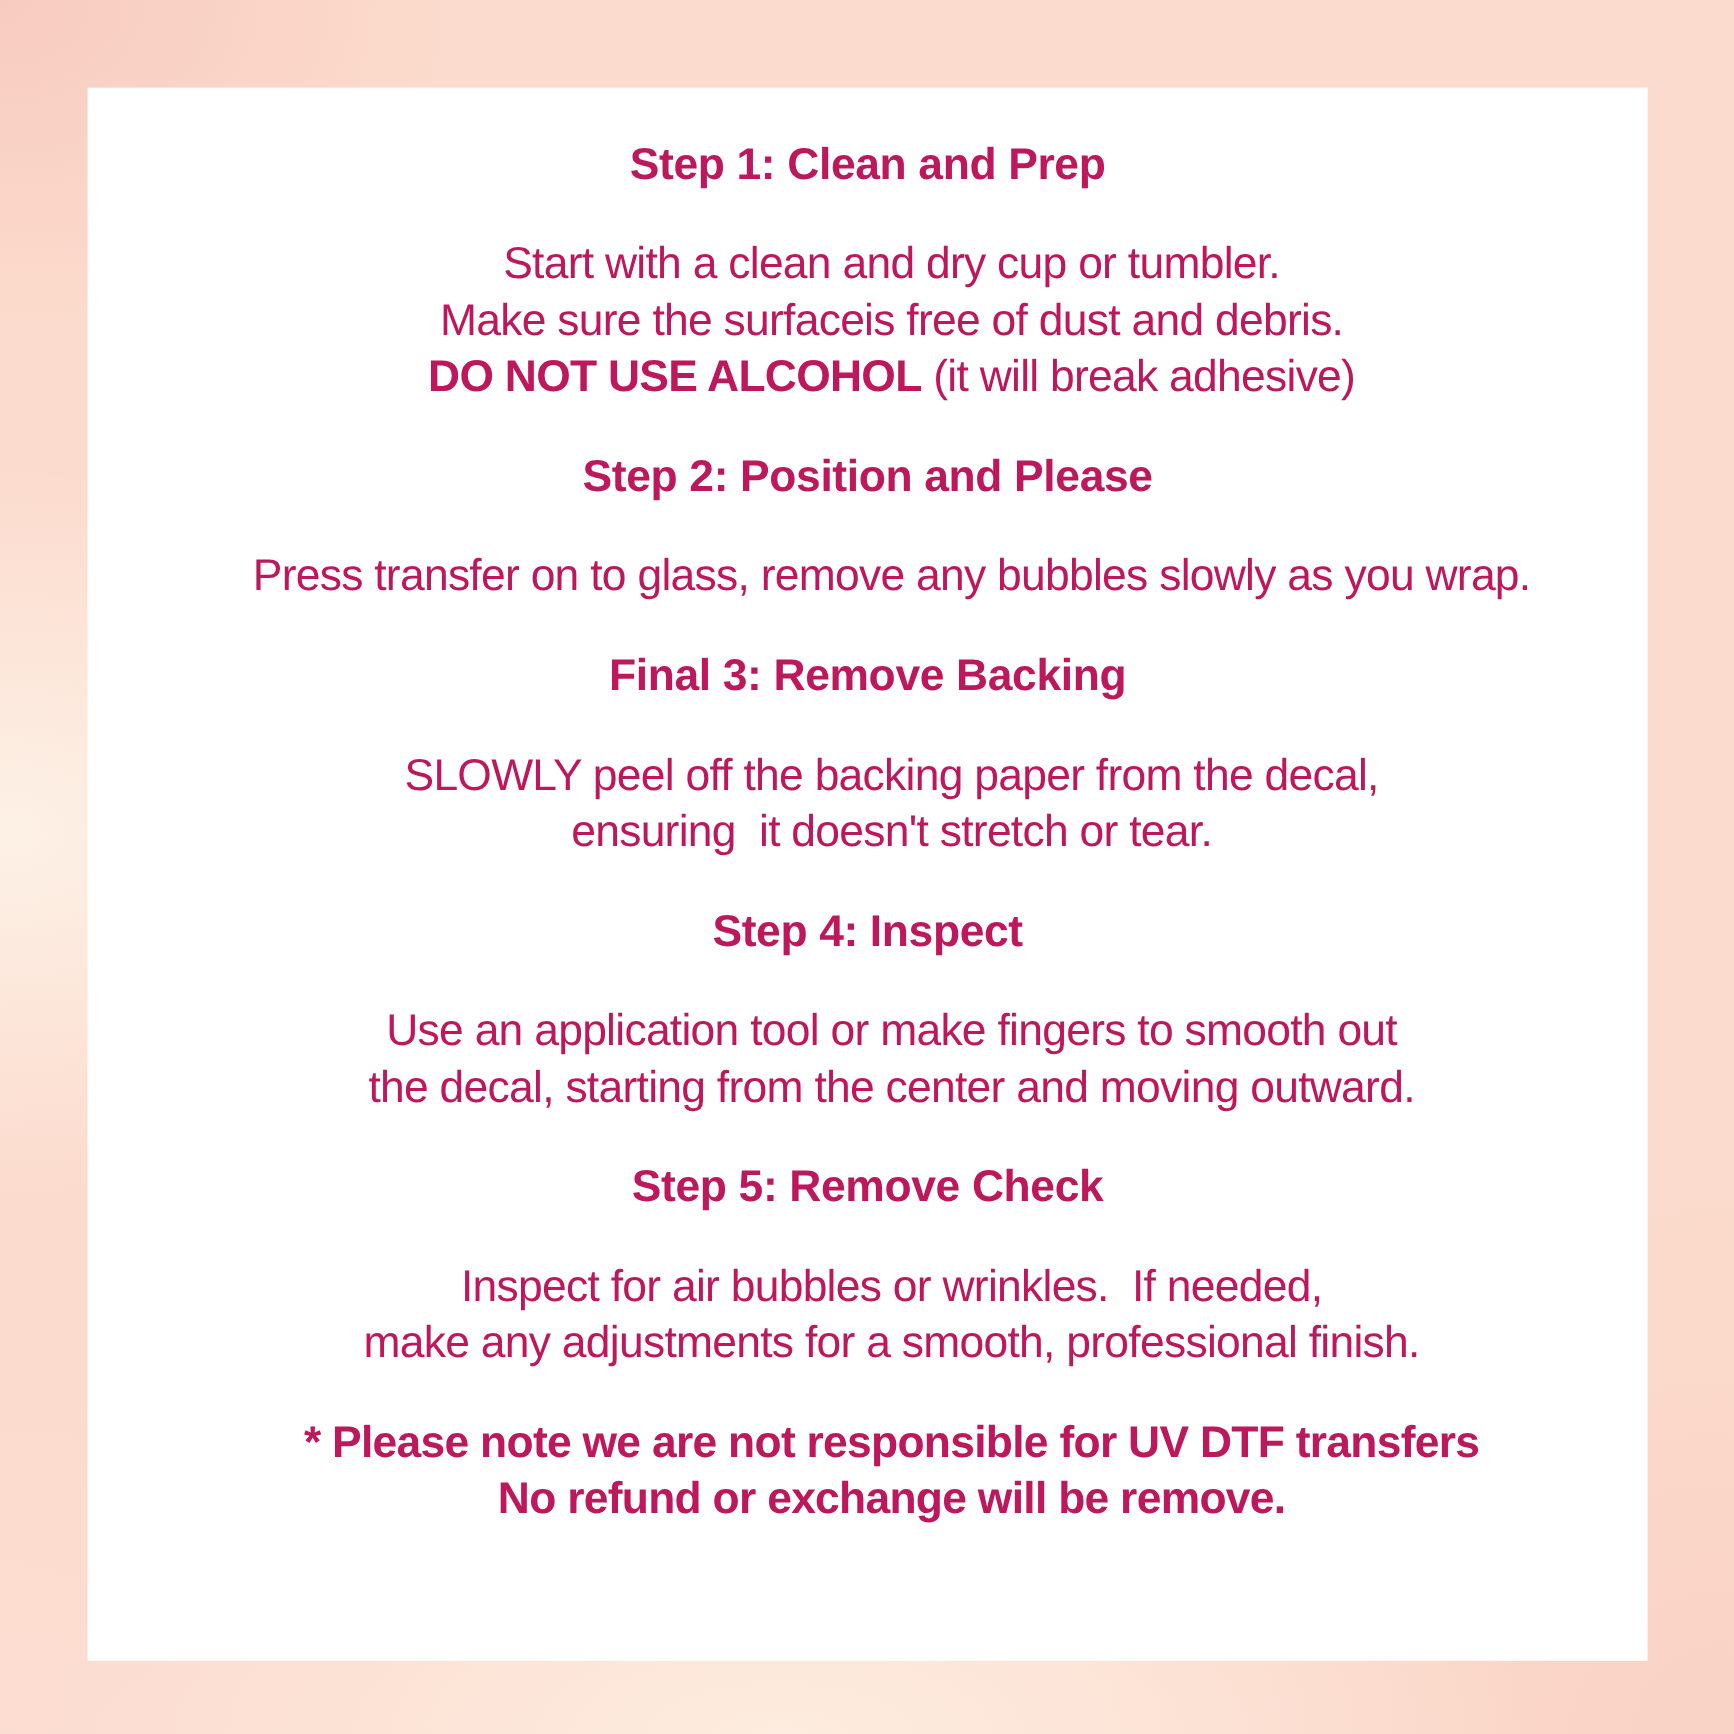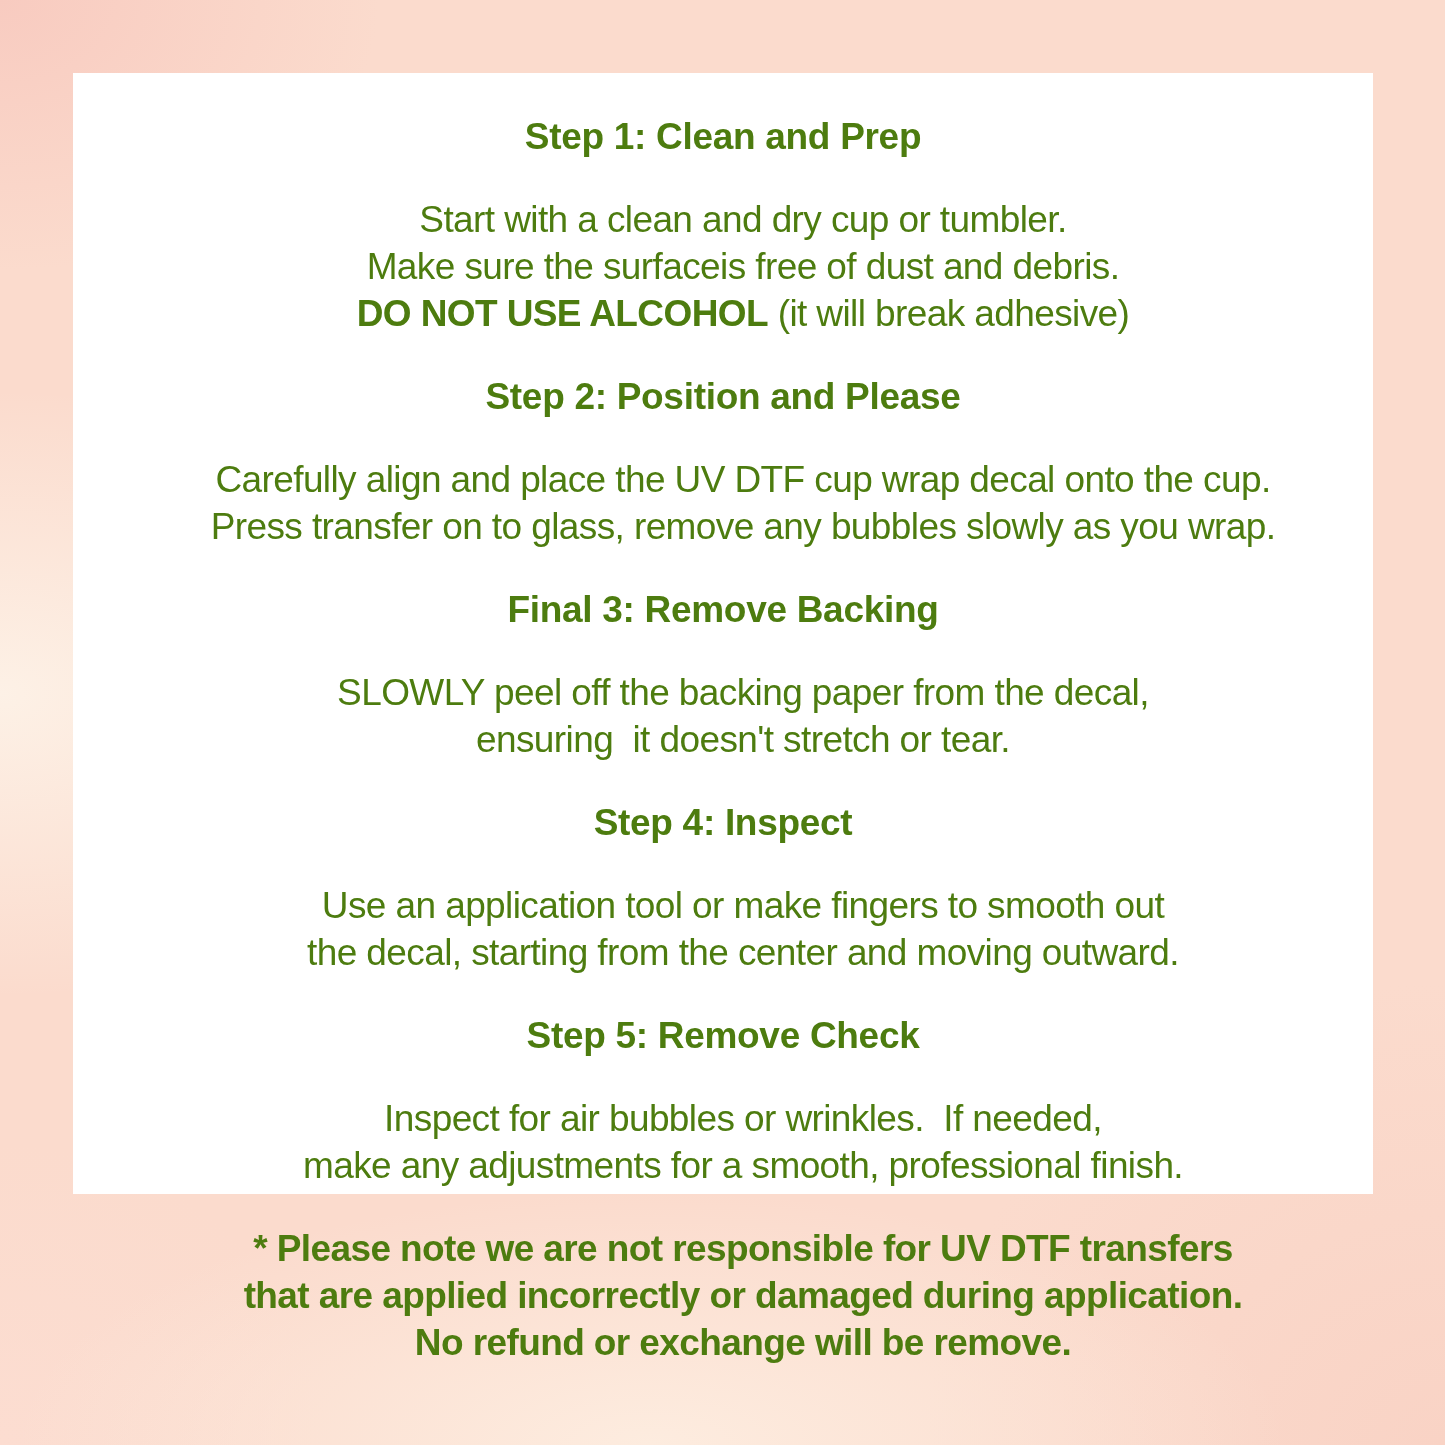--- a/index.html
+++ b/index.html
@@ -18,26 +18,26 @@
       radial-gradient(ellipse 55% 22% at 45% 100%, #fdecdf, rgba(253,236,223,0) 80%),
       radial-gradient(ellipse 35% 25% at 0% 0%, #f8cbc0, rgba(248,203,192,0) 75%),
       radial-gradient(ellipse 45% 40% at 100% 100%, #f9d3c5, rgba(249,211,197,0) 80%),
       radial-gradient(ellipse 30% 28% at 0% 100%, #fcddd1, rgba(252,221,209,0) 75%);
   }
   .card {
     position: absolute;
     left: 73px;
     top: 73px;
     width: 1300px;
-    height: 1121px;
+    height: 1311px;
     background: #ffffff;
     box-sizing: border-box;
     padding-top: 40px;
     text-align: center;
-    color: #4d7c0f;
+    color: #be185d;
   }
   .heading {
     font-size: 37px;
     font-weight: 700;
     line-height: 47px;
     margin: 0 0 36px 0;
     white-space: pre-wrap;
     letter-spacing: -0.3px;
   }
   .para {
@@ -65,21 +65,20 @@
     <div class="para">
       <div class="line">Start with a clean and dry cup or tumbler.</div>
       <div class="line">Make sure the surfaceis free of dust and debris.</div>
       <div class="line"><span class="bold">DO NOT USE ALCOHOL</span><span> (it will break adhesive)</span></div>
     </div>
   </div>
 
   <div class="section">
     <div class="heading">Step 2: Position and Please</div>
     <div class="para">
-      <div class="line">Carefully align and place the UV DTF cup wrap decal onto the cup.</div>
       <div class="line">Press transfer on to glass, remove any bubbles slowly as you wrap.</div>
     </div>
   </div>
 
   <div class="section">
     <div class="heading">Final 3: Remove Backing</div>
     <div class="para">
       <div class="line">SLOWLY peel off the backing paper from the decal,</div>
       <div class="line">ensuring  it doesn't stretch or tear.</div>
     </div>
@@ -97,18 +96,17 @@
     <div class="heading">Step 5: Remove Check</div>
     <div class="para">
       <div class="line">Inspect for air bubbles or wrinkles.  If needed,</div>
       <div class="line">make any adjustments for a smooth, professional finish.</div>
     </div>
   </div>
 
   <div class="section">
     <div class="para">
       <div class="line bold">* Please note we are not responsible for UV DTF transfers</div>
-      <div class="line bold">that are applied incorrectly or damaged during application.</div>
       <div class="line bold">No refund or exchange will be remove.</div>
     </div>
   </div>
 
 </div>
 
 </body></html>

